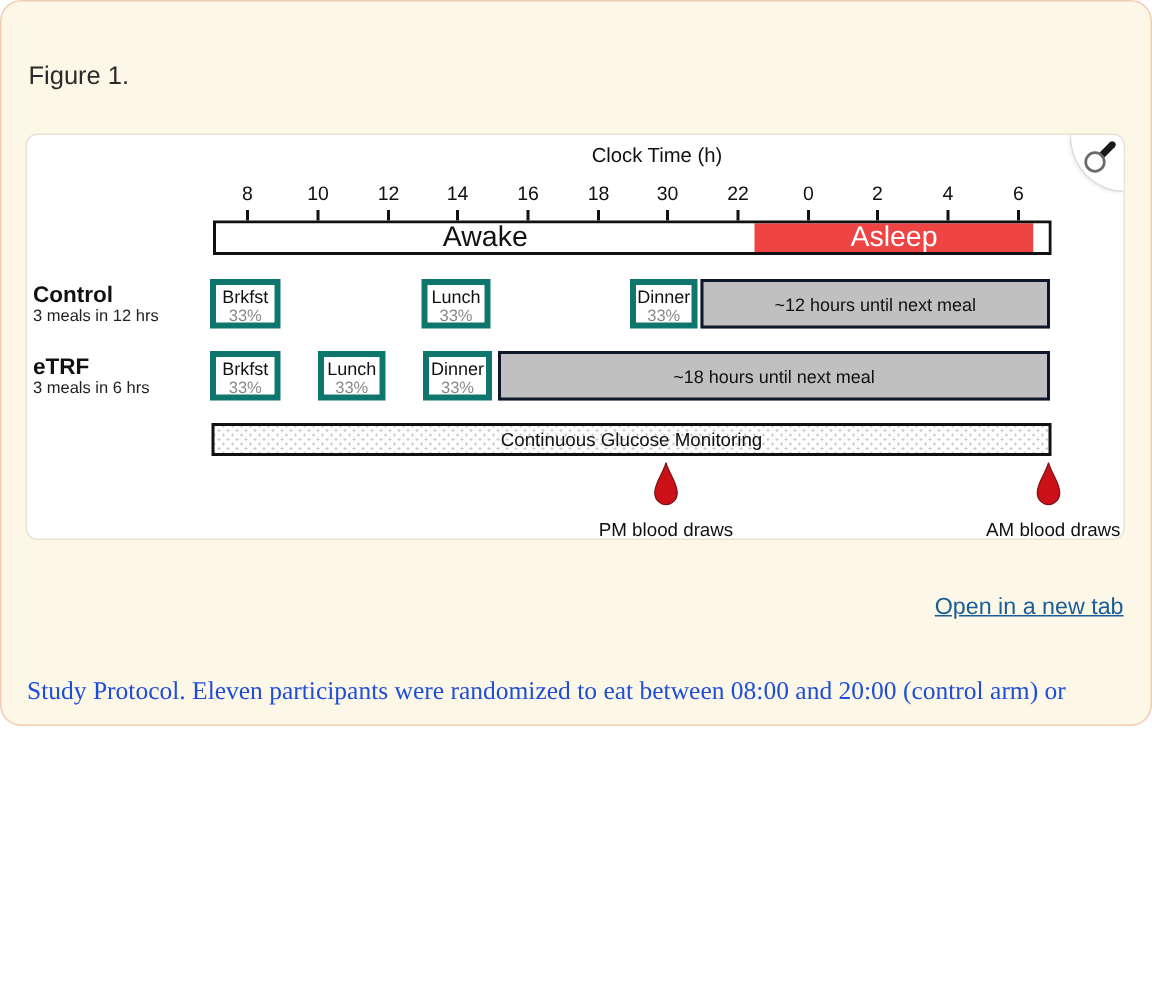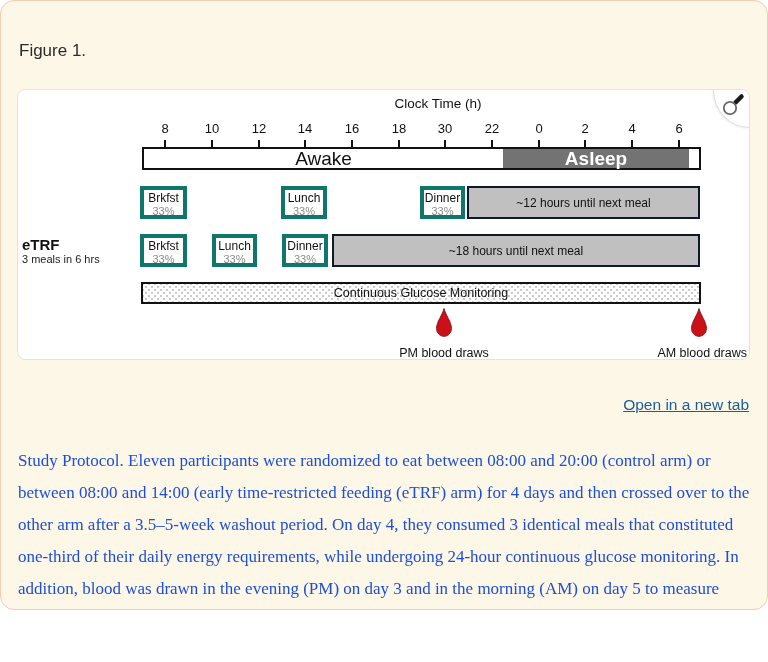--- a/index.html
+++ b/index.html
@@ -3,21 +3,21 @@
 <meta charset="utf-8">
 <style>
   * { margin: 0; padding: 0; box-sizing: border-box; }
   body {
     background: #ffffff;
     font-family: "Liberation Sans", sans-serif;
     width: 768px; height: 662px;
   }
   .page {
     position: relative;
-    width: 768px; height: 610px;
+    width: 768px; height: 484px;
     background: #fdf7e7;
     border: 1px solid #f3ccb4;
     border-radius: 14px;
     overflow: hidden;
   }
   .figure-label {
     position: absolute; left: 18px; top: 40px;
     font-size: 17px; color: #2b2b2b;
   }
   .panel {
@@ -39,21 +39,21 @@
     position: absolute; top: 50px; width: 2px; height: 8px; background: #111;
   }
   .sleepbar {
     position: absolute; left: 124px; top: 57px;
     width: 559px; height: 23px;
     border: 2px solid #111; background: #fff;
     display: flex;
   }
   .seg { height: 100%; display: flex; align-items: center; justify-content: center; font-size: 19px; }
   .seg.awake { width: 359px; background: #fff; color: #111; }
-  .seg.asleep { width: 186px; background: #737373; color: #fff; font-weight: bold; }
+  .seg.asleep { width: 186px; background: #ef4444; color: #fff; }
   .seg.sliver { width: 10px; background: #fff; }
   .rowlabel { position: absolute; left: 4px; width: 112px; color: #111; }
   .rowlabel .name { font-size: 15px; font-weight: bold; line-height: 17px; }
   .rowlabel .sub { font-size: 11px; line-height: 12px; color: #222; }
   .mealbox {
     position: absolute; height: 33px;
     border: 4px solid #0f766e; background: #fff;
     text-align: center; padding-top: 1px;
   }
   .mealbox .ml { font-size: 12px; line-height: 14px; color: #111; }
@@ -134,20 +134,24 @@
     <span class="tickmark" style="left:566px"></span>
     <span class="tickmark" style="left:613px"></span>
     <span class="tickmark" style="left:660px"></span>
 
     <div class="sleepbar">
       <div class="seg awake">Awake</div>
       <div class="seg asleep">Asleep</div>
       <div class="seg sliver"></div>
     </div>
 
+    <div class="rowlabel" style="top:98px">
+      <div class="name">Control</div>
+      <div class="sub">3 meals in 12 hrs</div>
+    </div>
 
     <div class="mealbox" style="left:122px; top:96px; width:47px">
       <div class="ml">Brkfst</div>
       <div class="mp">33%</div>
     </div>
     <div class="mealbox" style="left:263px; top:96px; width:46px">
       <div class="ml">Lunch</div>
       <div class="mp">33%</div>
     </div>
     <div class="mealbox" style="left:402px; top:96px; width:45px">

